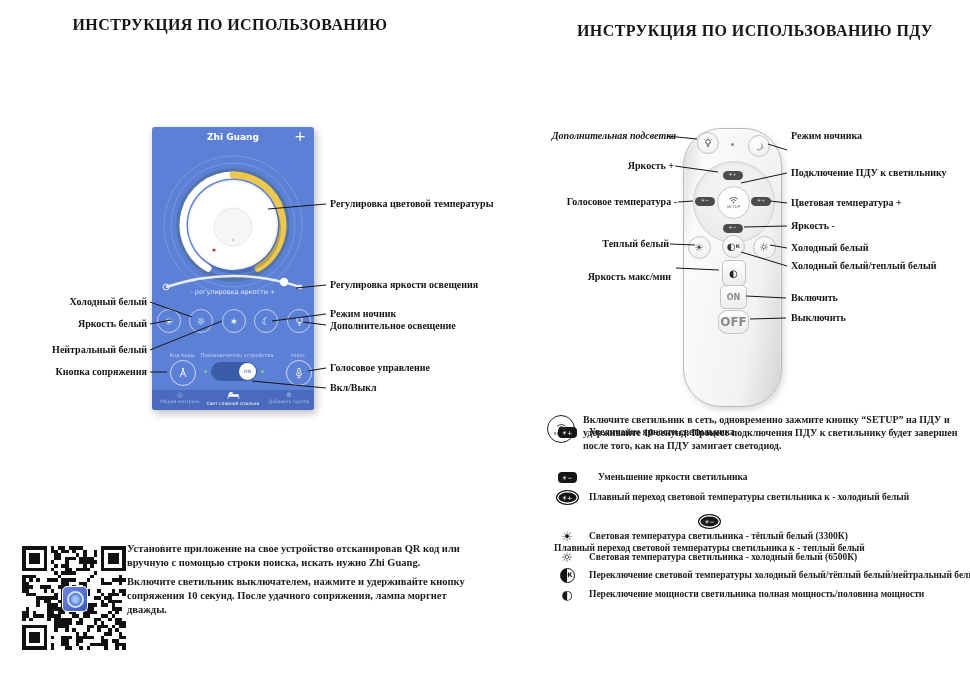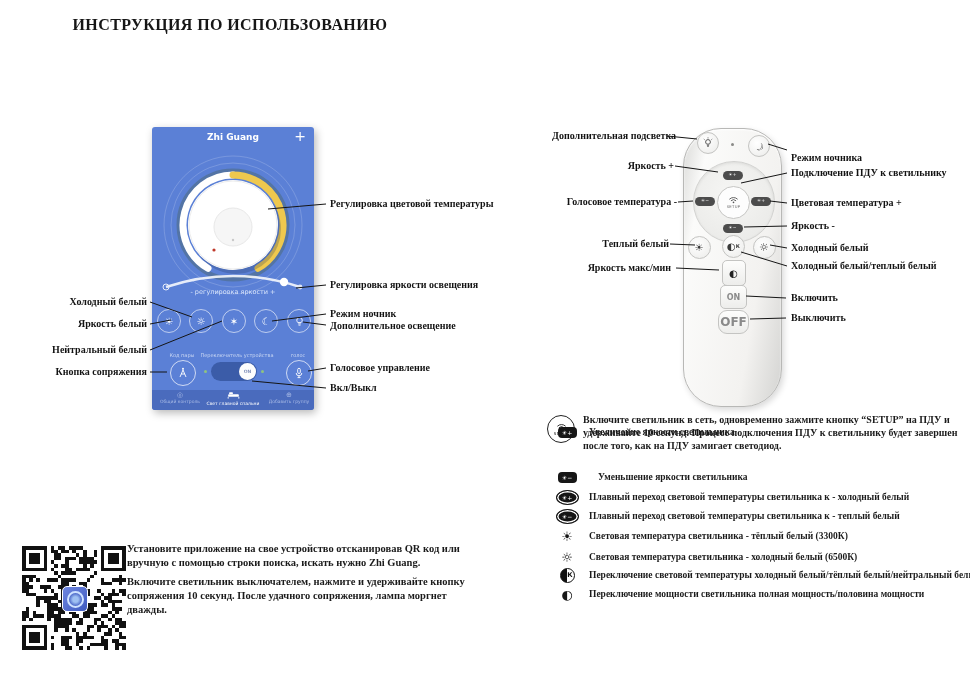--- a/index.html
+++ b/index.html
@@ -105,20 +105,21 @@
       <line x1="741" y1="252" x2="787" y2="266"></line>
       <line x1="676" y1="268" x2="719" y2="270"></line>
       <line x1="746" y1="296" x2="786" y2="298"></line>
       <line x1="750" y1="319" x2="786" y2="318"></line>
     </g>
   </svg>
 
   <div class="title" style="left:40px;top:14px;width:380px;">
     <div>ИНСТРУКЦИЯ ПО ИСПОЛЬЗОВАНИЮ</div>
   </div>
+  <div class="title" style="left:545px;top:20px;width:420px;">ИНСТРУКЦИЯ ПО ИСПОЛЬЗОВАНИЮ ПДУ</div>
 
   <div class="app">
     <div class="app-header">Zhi Guang</div>
     <div class="app-plus">+</div>
 
     <svg width="162" height="172" style="position:absolute;left:0;top:20px;">
       <circle cx="81" cy="78" r="69" stroke="rgba(255,255,255,.18)" fill="none"></circle>
       <circle cx="81" cy="78" r="62" stroke="rgba(255,255,255,.18)" fill="none"></circle>
       <circle cx="81" cy="78" r="54" stroke="#4f6d84" stroke-width="5" opacity=".6" fill="none"></circle>
       <path d="M 56 121.3 A 50 50 0 0 1 81 28" stroke="#ffffff" stroke-width="7" stroke-linecap="round" fill="none"></path>
@@ -257,27 +258,27 @@
       <span style="font-family:'DejaVu Sans',sans-serif;">☼</span>
     </div>
 
     <div class="rsq" style="left:37.5px;top:131px;width:22px;height:24px;border-radius:5px;">
       <span style="font-family:'DejaVu Sans',sans-serif;font-size:10px;color:#222;">◐</span>
     </div>
     <div class="rsq" style="left:36px;top:156px;width:25px;height:22px;border-radius:5px;font-size:8px;">ON</div>
     <div class="rsq" style="left:34px;top:181px;width:29px;height:22px;border-radius:9px;font-size:12px;">OFF</div>
   </div>
 
-  <div class="co l" style="right:294px;top:130px;">Дополнительная подсветка</div>
+  <div class="co l" style="right:294px;top:130px;font-style:italic;">Дополнительная подсветка</div>
   <div class="co l" style="right:296px;top:160px;">Яркость +</div>
   <div class="co l" style="right:293px;top:196px;">Голосовое температура -</div>
   <div class="co l" style="right:301px;top:238px;">Теплый белый</div>
-  <div class="co l" style="right:299px;top:262px;">Яркость макс/мин</div>
-
-  <div class="co r" style="left:791px;top:152px;">Режим ночника</div>
+  <div class="co l" style="right:299px;top:271px;">Яркость макс/мин</div>
+
+  <div class="co r" style="left:791px;top:130px;">Режим ночника</div>
   <div class="co r" style="left:791px;top:167px;">Подключение ПДУ к светильнику</div>
   <div class="co r" style="left:791px;top:197px;">Цветовая температура +</div>
   <div class="co r" style="left:791px;top:220px;">Яркость -</div>
   <div class="co r" style="left:791px;top:242px;">Холодный белый</div>
   <div class="co r" style="left:791px;top:260px;">Холодный белый/теплый белый</div>
   <div class="co r" style="left:791px;top:292px;">Включить</div>
   <div class="co r" style="left:791px;top:312px;">Выключить</div>
 
   <div class="setup-ic">
     <svg width="11" height="8" viewBox="0 0 12 8">
@@ -299,21 +300,21 @@
         <span class="pillic">☀−</span>
       </div>
     <span class="lg-tx">Уменьшение яркости светильника</span>
   </div>
   <div class="leg" style="top:489px;">
     <div class="lg-ic">
         <span class="ovalic">☀+</span>
       </div>
     <span class="lg-tx">Плавный переход световой температуры светильника к - холодный белый</span>
   </div>
-  <div class="leg" style="top:508px;">
+  <div class="leg" style="top:508px;flex-direction:column;">
     <div class="lg-ic">
         <span class="ovalic">☀−</span>
       </div>
     <span class="lg-tx">Плавный переход световой температуры светильника к - теплый белый</span>
   </div>
   <div class="leg" style="top:528px;">
     <div class="lg-ic">
         <span class="sunic">☀</span>
       </div>
     <span class="lg-tx">Световая температура светильника - тёплый белый (3300К)</span>

